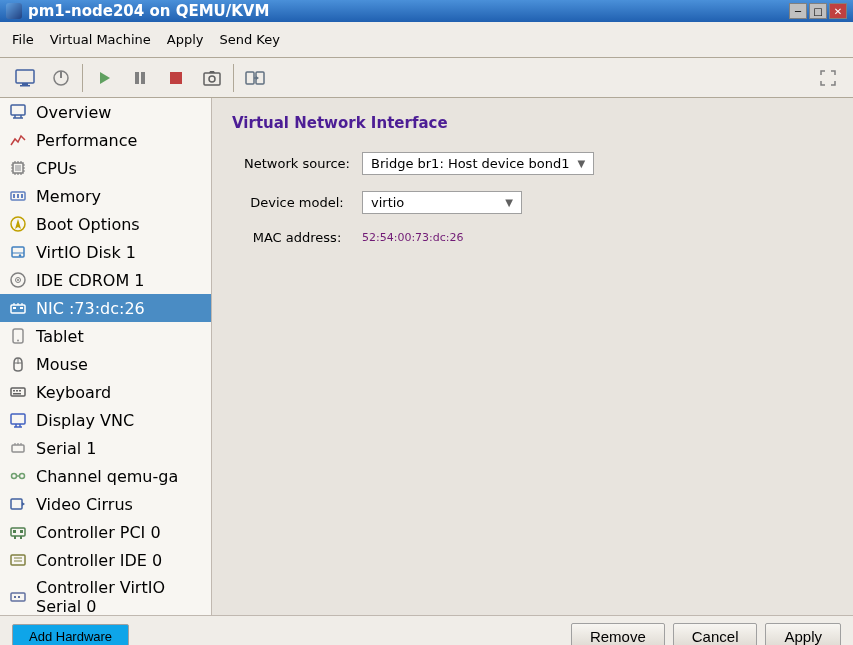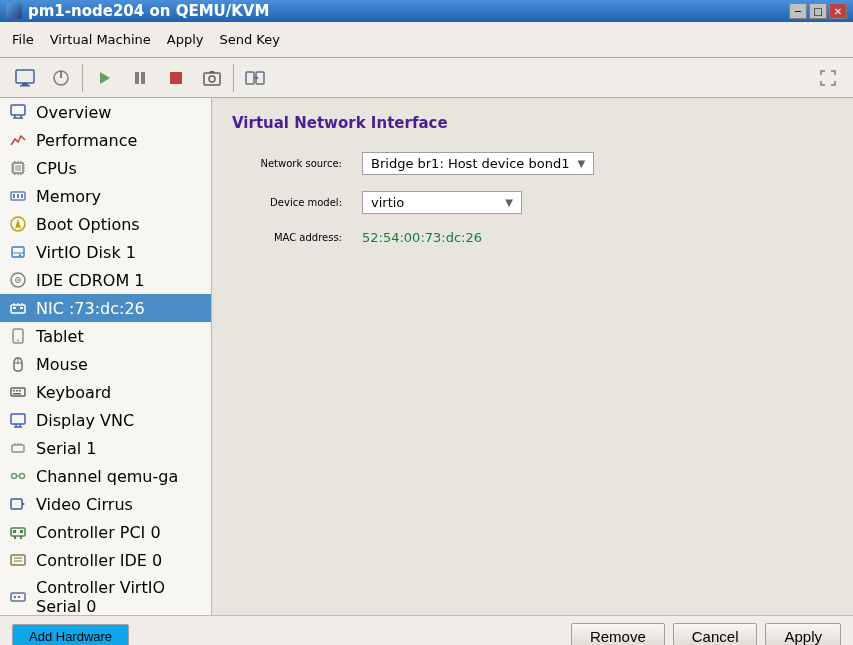--- a/index.html
+++ b/index.html
@@ -151,23 +151,23 @@
       margin-bottom: 20px;
       color: #4c1d95;
     }
     .form-row {
       display: flex;
       align-items: center;
       margin-bottom: 16px;
     }
     .form-label {
       width: 130px;
-      text-align: right;
-      padding-right: 20px;
-      font-size: 10px;
+      text-align: center;
+      padding-right: 0;
+      font-size: 13px;
       color: #000;
     }
     .form-control-wrap {
       display: flex;
       align-items: center;
       gap: 4px;
     }
     .dropdown-btn {
       display: flex;
       align-items: center;
@@ -181,22 +181,22 @@
     }
     .dropdown-btn-small {
       min-width: 160px;
     }
     .dropdown-arrow {
       margin-left: 8px;
       font-size: 10px;
       color: #606060;
     }
     .mac-value {
-      font-size: 13px;
-      color: #15803d;
+      font-size: 11px;
+      color: #701a75;
     }
 
     
     .bottombar {
       height: 42px;
       background: #f0ede8;
       border-top: 1px solid #c0b8b0;
       display: flex;
       align-items: center;
       padding: 0 12px;

